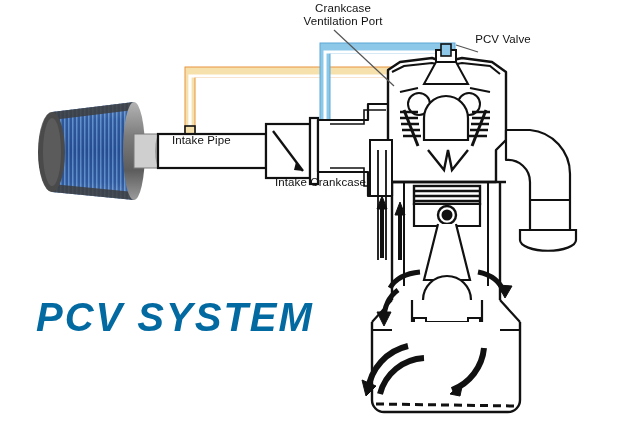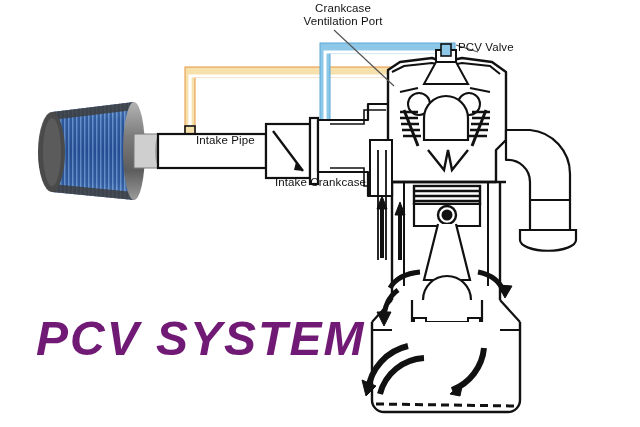--- a/index.html
+++ b/index.html
@@ -3,25 +3,25 @@
 <meta charset="utf-8">
 <style>
   html,body{margin:0;padding:0;background:#ffffff;}
   body{width:640px;height:427px;overflow:hidden;
        font-family:"Liberation Sans","DejaVu Sans",sans-serif;}
   #stage{position:relative;width:640px;height:427px;background:#fff;border-radius:32px;}
   #stage svg{position:absolute;top:0;left:0;}
   .lbl{position:absolute;font-size:11.5px;color:#111;line-height:13px;
        white-space:pre;text-align:center;letter-spacing:.1px;}
   #lbl-ccvp{left:283px;top:2px;width:120px;}
-  #lbl-pcv{left:458px;top:33px;width:90px;text-align:left;margin-top:8px;}
-  #lbl-ipipe{left:172px;top:134px;width:90px;text-align:left;margin-left:24px;}
+  #lbl-pcv{left:458px;top:33px;width:90px;text-align:center;}
+  #lbl-ipipe{left:172px;top:134px;width:90px;text-align:left;}
   #lbl-imani{left:275px;top:176px;width:110px;text-align:left;}
-  #title{position:absolute;left:36px;top:311px;font-size:48px;
-         font-weight:bold;font-style:italic;color:#701a75;
+  #title{position:absolute;left:36px;top:295px;font-size:40px;
+         font-weight:bold;font-style:italic;color:#0369a1;
          letter-spacing:2px;font-family:"Liberation Sans","DejaVu Sans",sans-serif;}
 </style>
 </head>
 <body>
 
 <div id="stage">
 
   <svg width="640" height="427" viewBox="0 0 640 427">
 
     <defs>

